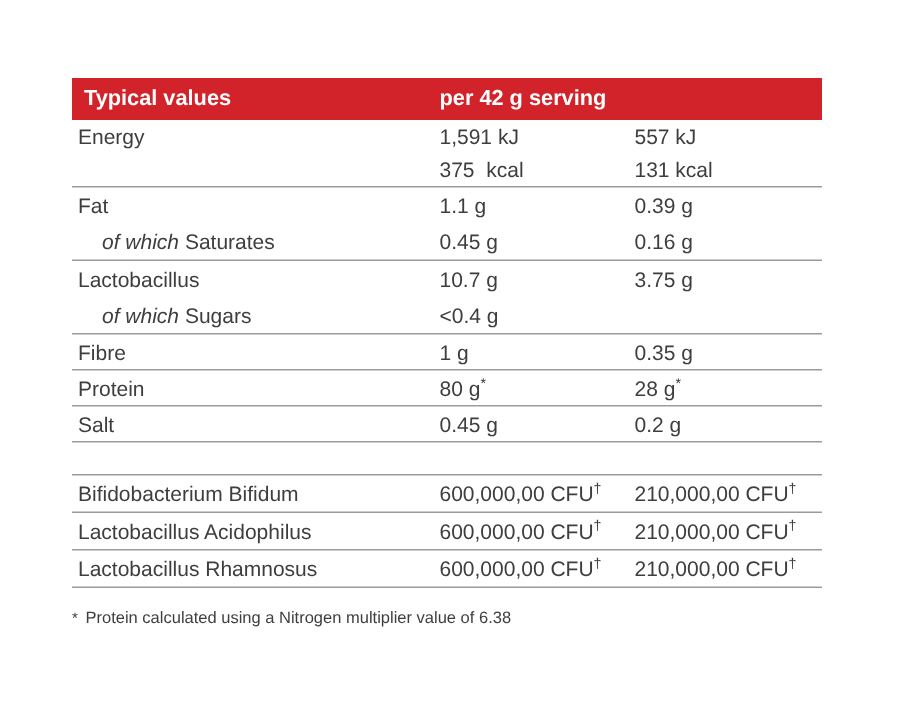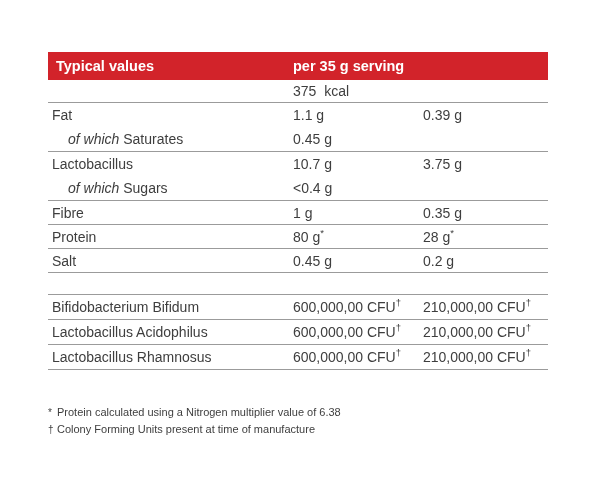--- a/index.html
+++ b/index.html
@@ -37,39 +37,46 @@
 </style>
 </head>
 <body>
 
 <div class="panel">
 
   <div class="ntable">
 
     <div class="grid-row thead">
       <div class="c1">Typical values</div>
-      <div>per 35 g serving</div>
+      <div>per 42 g serving</div>
     </div>
 
     <div class="group g-energy">
       <div class="grid-row row">
+        <div class="c1"><span>Energy</span></div>
+        <div><span class="num">1,591 kJ</span></div>
+        <div><span class="num">557 kJ</span></div>
+      </div>
+      <div class="grid-row row">
         <div class="c1"><span></span></div>
         <div><span class="num">375  kcal</span></div>
+        <div><span class="num">131 kcal</span></div>
       </div>
     </div>
 
     <div class="group g-fat">
       <div class="grid-row row">
         <div class="c1"><span>Fat</span></div>
         <div><span class="num">1.1 g</span></div>
         <div><span class="num">0.39 g</span></div>
       </div>
       <div class="grid-row row">
         <div class="c1 indent"><i class="oww">of which </i><span>Saturates</span></div>
         <div><span class="num">0.45 g</span></div>
+        <div><span class="num">0.16 g</span></div>
       </div>
     </div>
 
     <div class="group g-carb">
       <div class="grid-row row">
         <div class="c1"><span>Lactobacillus</span></div>
         <div><span class="num">10.7 g</span></div>
         <div><span class="num">3.75 g</span></div>
       </div>
       <div class="grid-row row">
@@ -127,18 +134,15 @@
         <div><span class="num">210,000,00 CFU</span><sup>†</sup></div>
       </div>
     </div>
 
   </div>
 
   <div class="footnotes">
     <div class="fn">
       <span class="fn-marker">*</span><span>Protein calculated using a Nitrogen multiplier value of 6.38</span>
     </div>
-    <div class="fn">
-      <span class="fn-marker">†</span><span>Colony Forming Units present at time of manufacture</span>
-    </div>
   </div>
 
 </div>
 
 </body></html>

